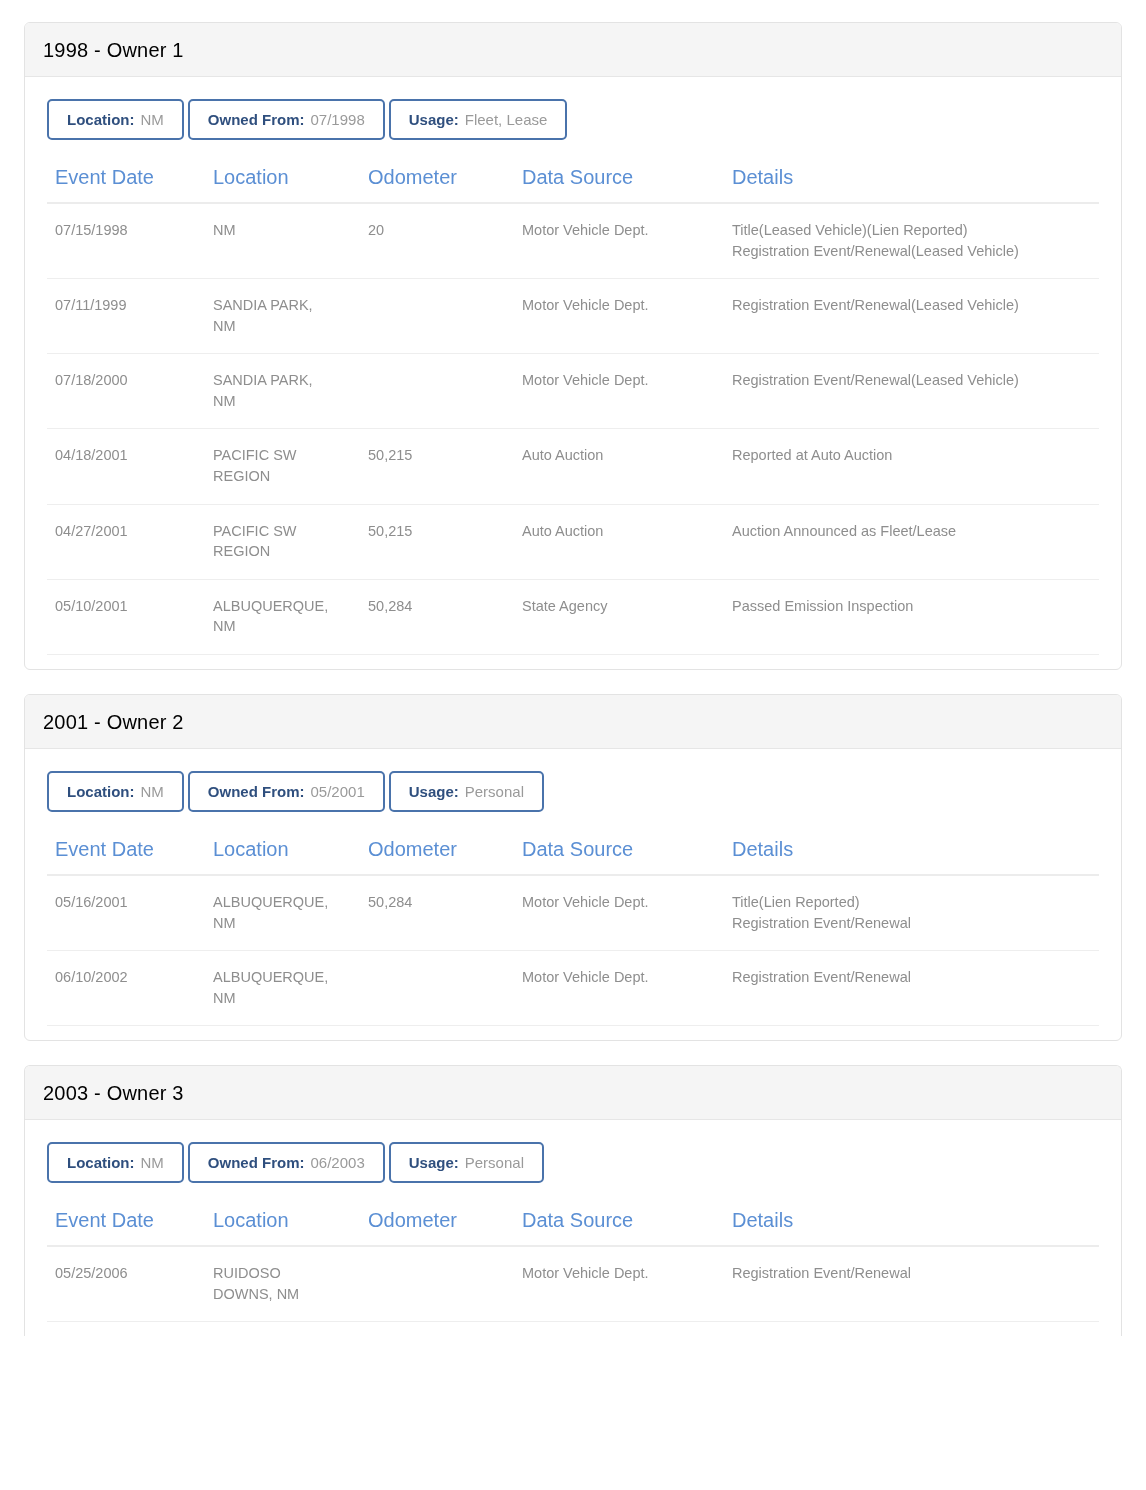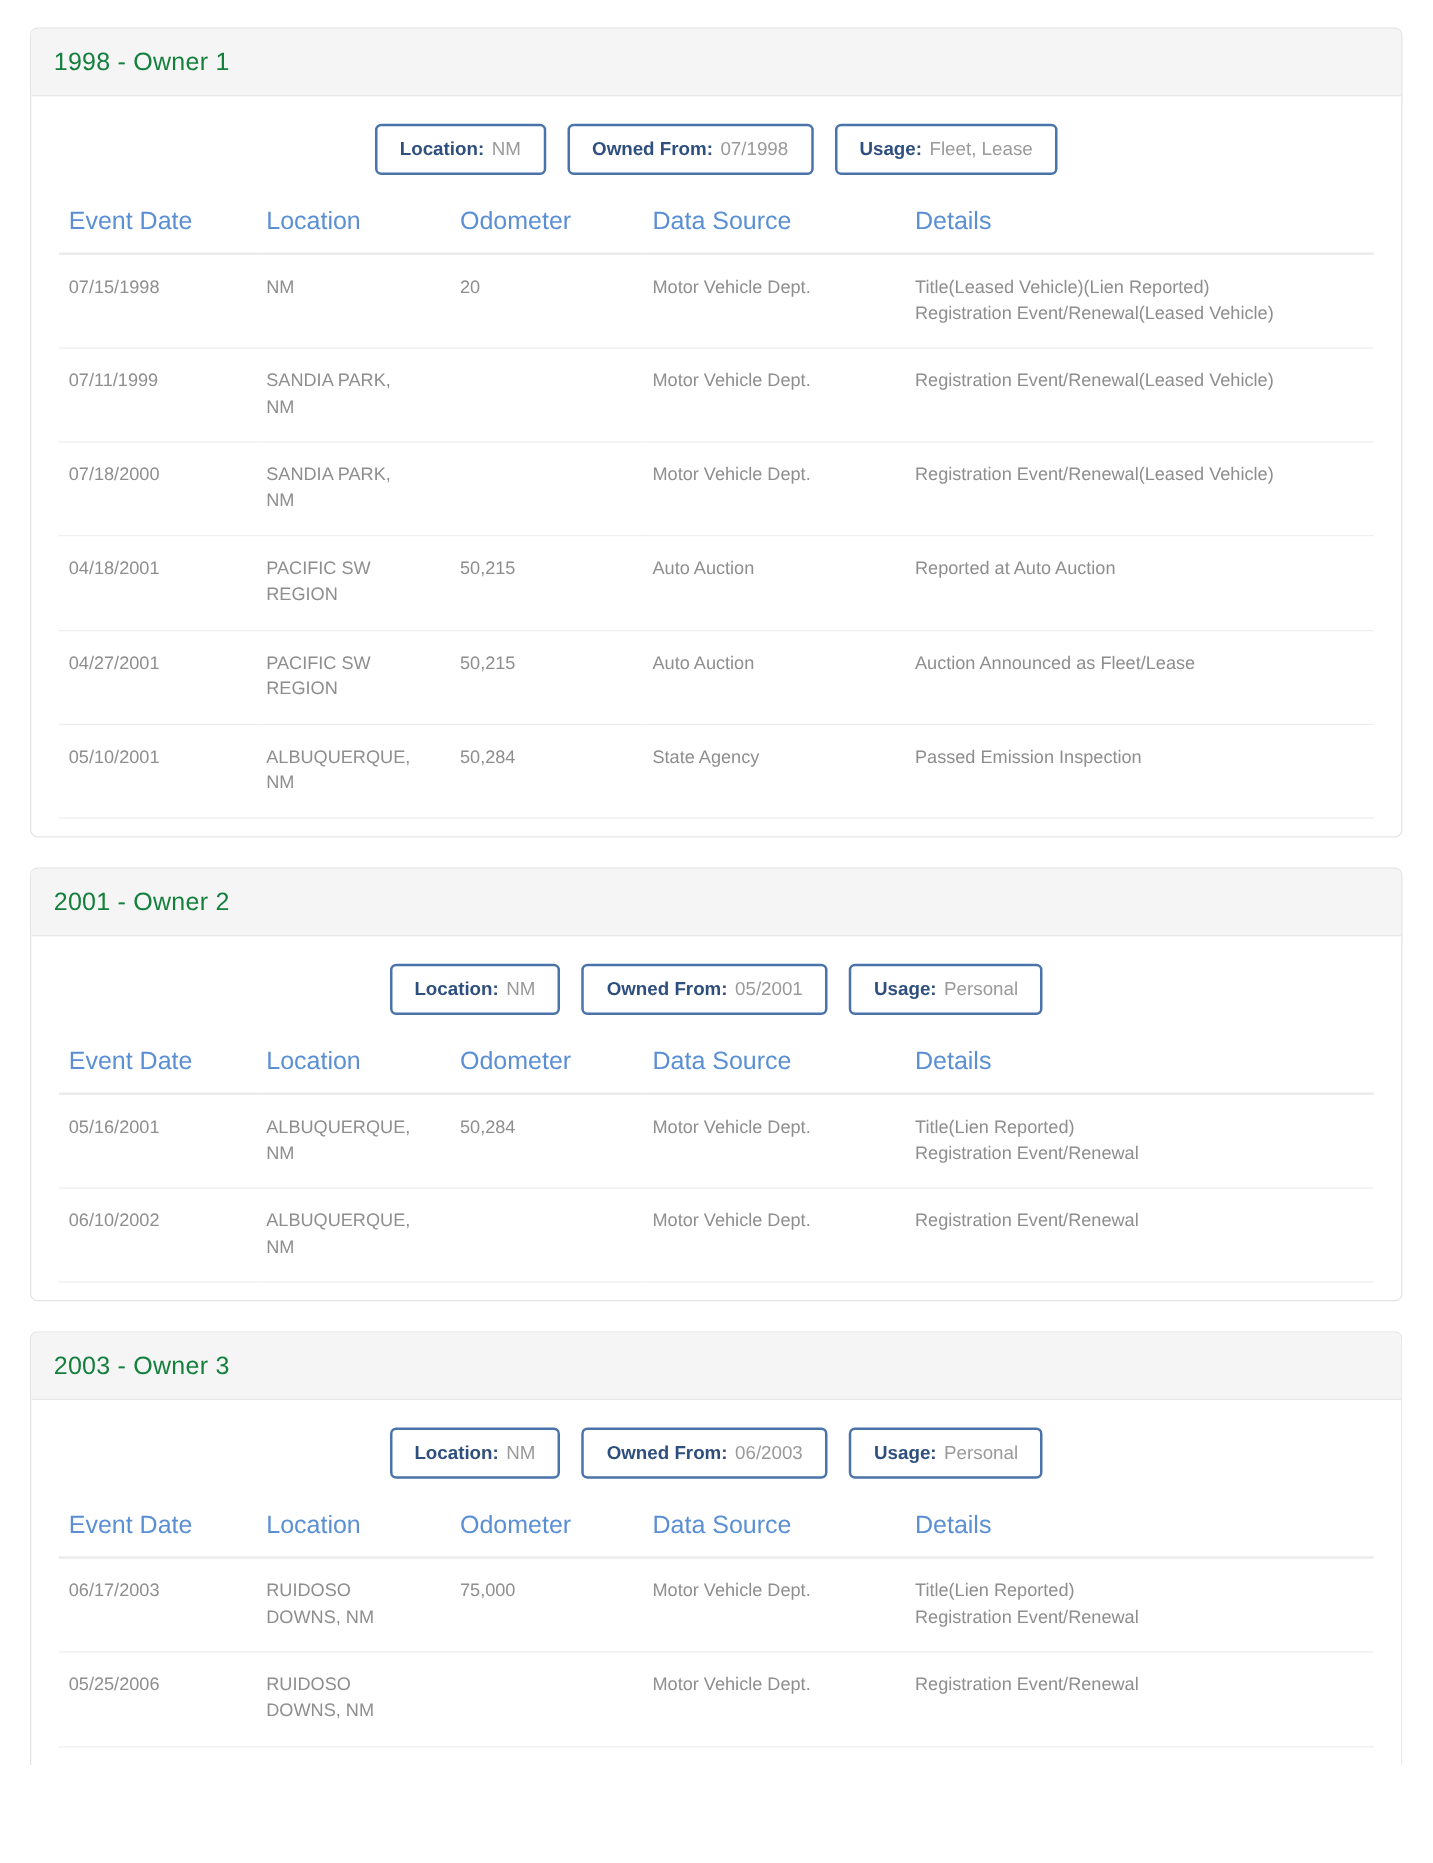--- a/index.html
+++ b/index.html
@@ -24,36 +24,35 @@
     background: #ffffff;
     margin-bottom: 24px;
     overflow: hidden;
   }
   .owner-card-header {
     background: #f5f5f5;
     border-bottom: 1px solid #e6e6e6;
     padding: 17px 0 16px 18px;
   }
   .owner-title {
-    color: #15803d;
+    color: #000000;
     font-size: 20px;
     font-weight: 400;
     letter-spacing: .2px;
     line-height: 1;
   }
   .owner-card-body {
     padding: 22px 22px 14px 22px;
   }
 
   
   .pill-row {
     display: flex;
-    gap: 17px;
+    gap: 4px;
     margin-bottom: 26px;
-    justify-content: center;
   }
   .pill {
     border: 2px solid #4a73ab;
     border-radius: 5px;
     background: #ffffff;
     height: 41px;
     display: inline-flex;
     align-items: center;
     padding: 0 18px;
     font-size: 15px;
@@ -298,33 +297,20 @@
               <tr>
                 <th class="col-date">Event Date</th>
                 <th class="col-location">Location</th>
                 <th class="col-odometer">Odometer</th>
                 <th class="col-source">Data Source</th>
                 <th class="col-details">Details</th>
               </tr>
             </thead>
             <tbody>
               <tr>
-                <td>06/17/2003</td>
-                <td>
-                  <span class="cell-line">RUIDOSO</span>
-                  <span class="cell-line">DOWNS, NM</span>
-                </td>
-                <td>75,000</td>
-                <td>Motor Vehicle Dept.</td>
-                <td>
-                  <span class="cell-line">Title(Lien Reported)</span>
-                  <span class="cell-line">Registration Event/Renewal</span>
-                </td>
-              </tr>
-              <tr>
                 <td>05/25/2006</td>
                 <td>
                   <span class="cell-line">RUIDOSO</span>
                   <span class="cell-line">DOWNS, NM</span>
                 </td>
                 <td></td>
                 <td>Motor Vehicle Dept.</td>
                 <td>
                   <span class="cell-line">Registration Event/Renewal</span>
                 </td>

